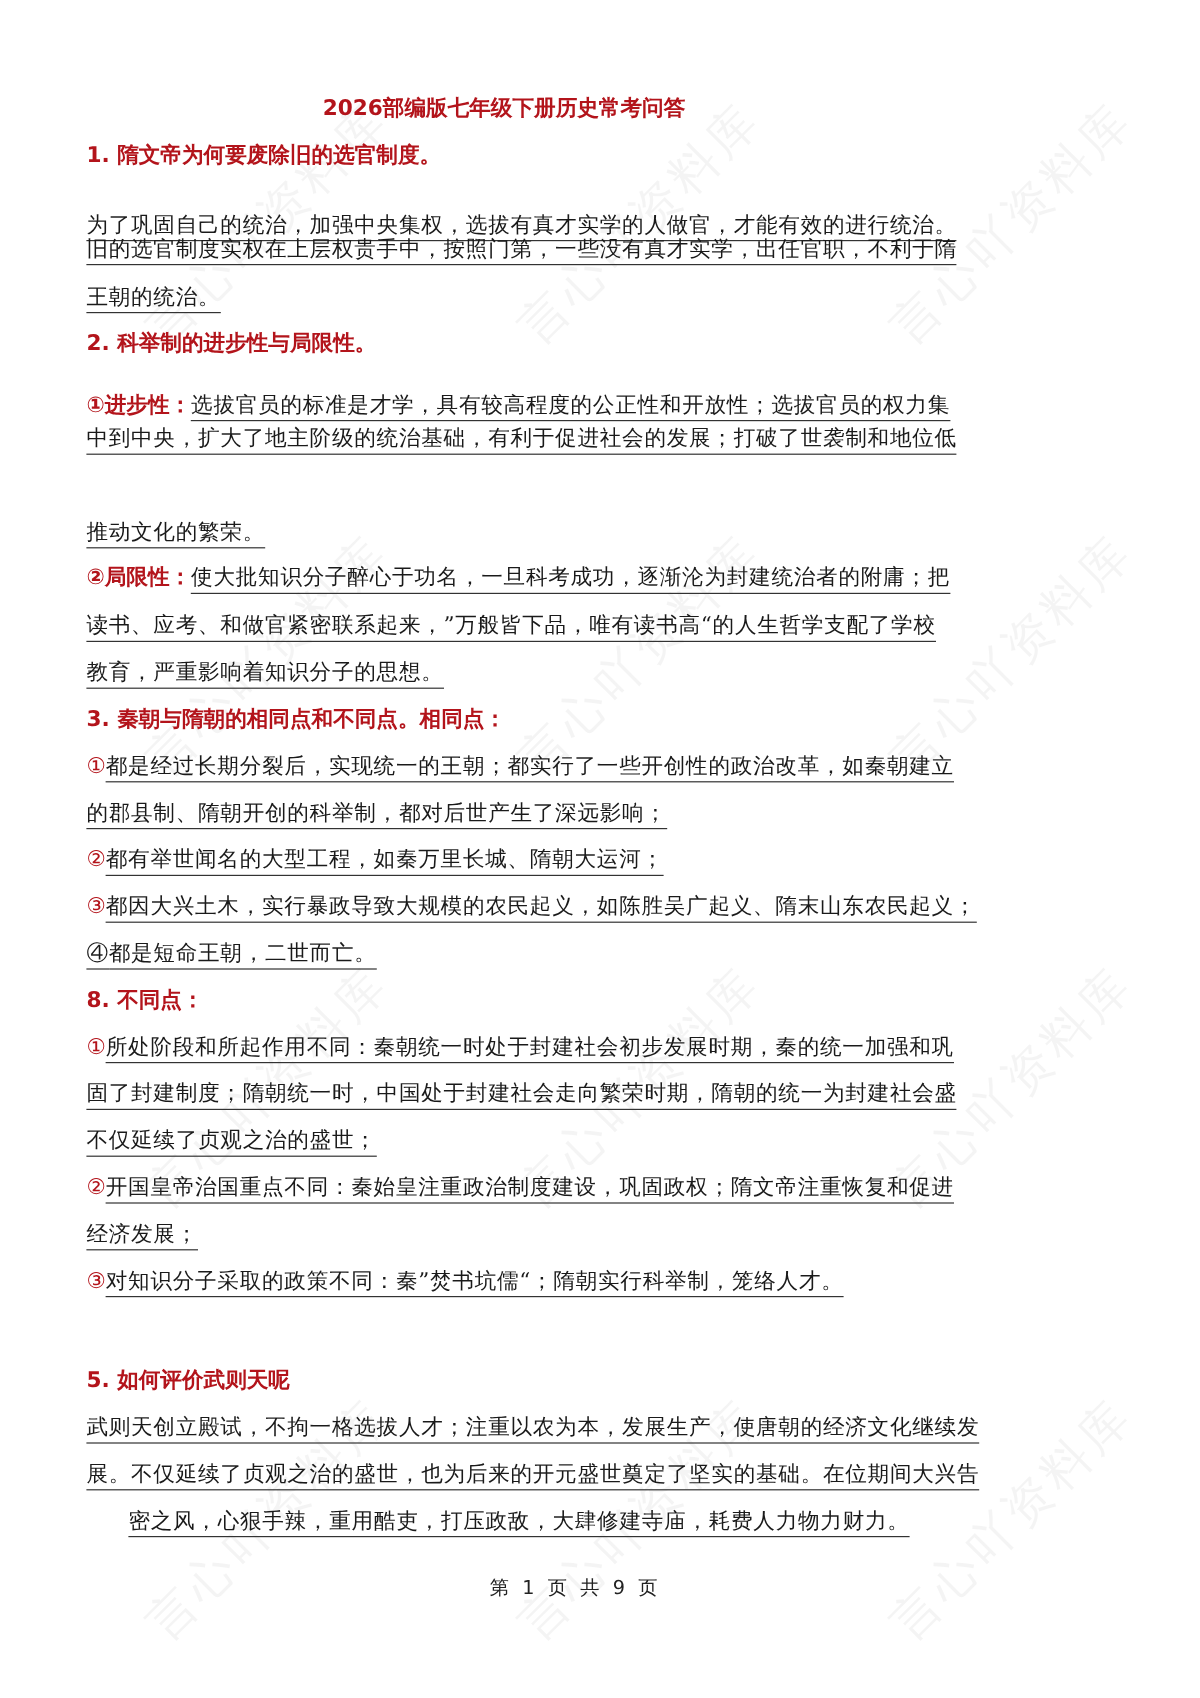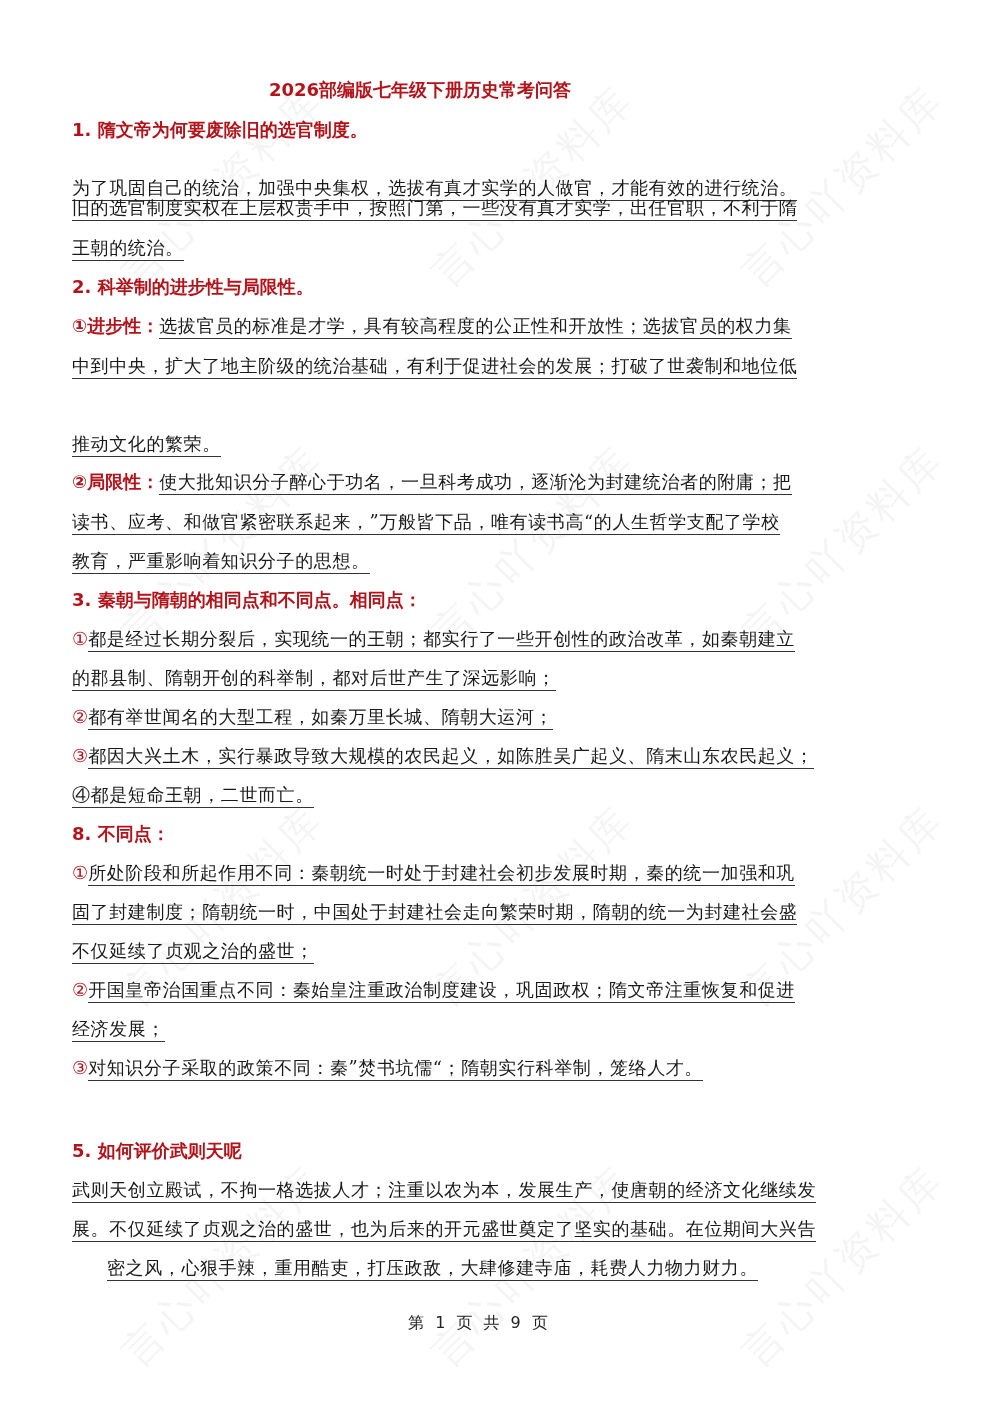--- a/index.html
+++ b/index.html
@@ -47,21 +47,21 @@
 
 <div class="page">
   <div class="title">2026部编版七年级下册历史常考问答</div>
 
   <div class="line heading" style="top:118px;">1. 隋文帝为何要废除旧的选官制度。</div>
   <div class="line" style="top:156px;margin-top:20px;"><span class="u">为了巩固自己的统治，加强中央集权，选拔有真才实学的人做官，才能有效的进行统治。</span></div>
   <div class="line" style="top:196px;"><span class="u">旧的选官制度实权在上层权贵手中，按照门第，一些没有真才实学，出任官职，不利于隋</span></div>
   <div class="line" style="top:236px;"><span class="u">王朝的统治。</span></div>
 
   <div class="line heading" style="top:275px;">2. 科举制的进步性与局限性。</div>
-  <div class="line" style="top:314px;">
+  <div class="line" style="top:326px;">
     <span class="red">①进步性：</span><span class="u">选拔官员的标准是才学，具有较高程度的公正性和开放性；选拔官员的权力集</span>
   </div>
   <div class="line" style="top:354px;text-align:right;"><span class="u">中到中央，扩大了地主阶级的统治基础，有利于促进社会的发展；打破了世袭制和地位低</span></div>
   <div class="line" style="top:432px;"><span class="u">推动文化的繁荣。</span></div>
   <div class="line" style="top:470px;">
     <span class="red">②局限性：</span><span class="u">使大批知识分子醉心于功名，一旦科考成功，逐渐沦为封建统治者的附庸；把</span>
   </div>
   <div class="line" style="top:510px;"><span class="u">读书、应考、和做官紧密联系起来，”万般皆下品，唯有读书高“的人生哲学支配了学校</span></div>
   <div class="line" style="top:549px;"><span class="u">教育，严重影响着知识分子的思想。</span></div>
 

